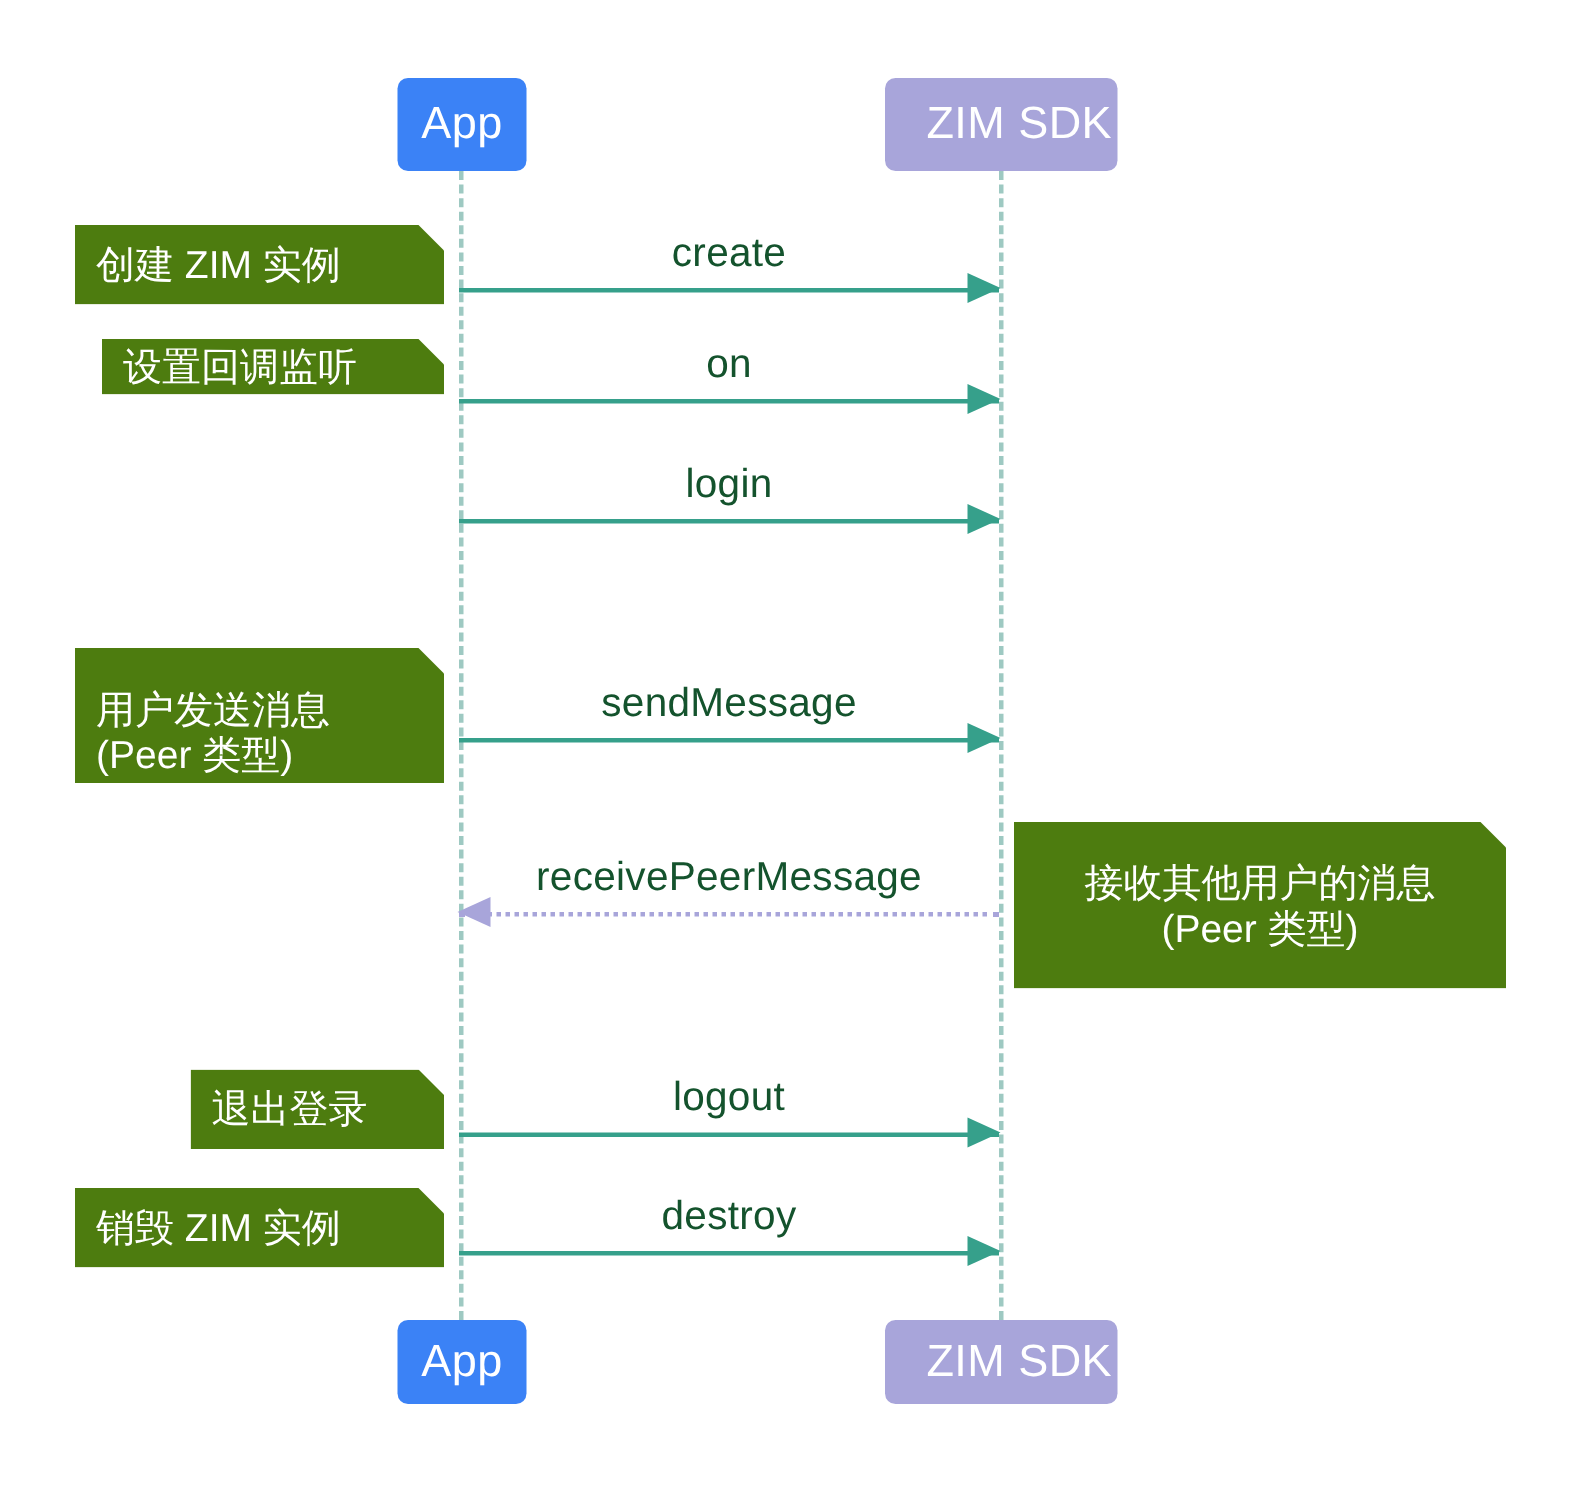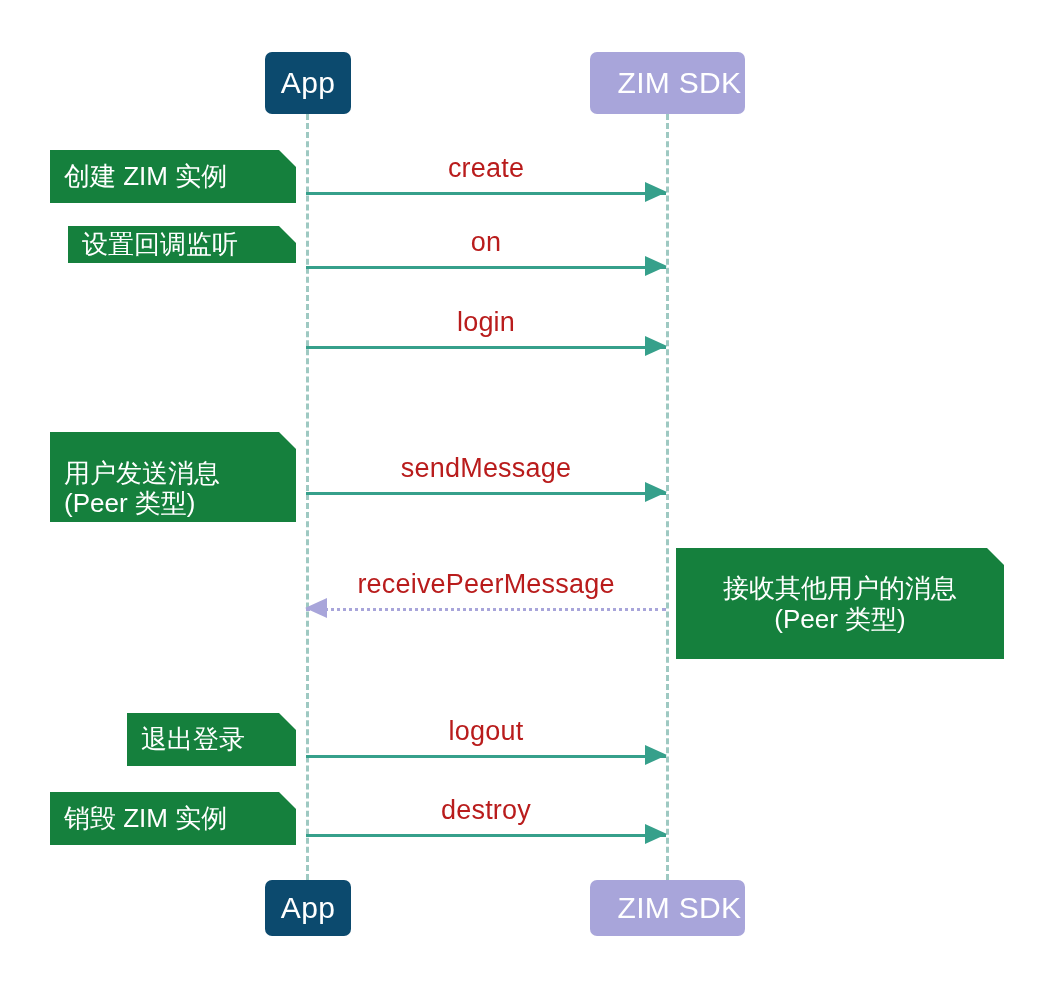--- a/index.html
+++ b/index.html
@@ -24,34 +24,34 @@
     border-radius: 7px;
     color: #ffffff;
     display: flex;
     align-items: center;
     justify-content: center;
     font-size: 30px;
     letter-spacing: 0.3px;
     box-sizing: border-box;
     white-space: nowrap;
   }
-  .participant.app { background: #0c4a6e; }
+  .participant.app { background: #3b82f6; }
   .participant.sdk { background: #a8a5da; padding-left: 24px; }
 
   
   .lifeline {
     position: absolute;
     width: 0;
     border-left: 3px dashed #9ec9c2;
   }
 
   
   .note {
     position: absolute;
-    background: #15803d;
+    background: #4d7c0f;
     color: #ffffff;
     box-sizing: border-box;
     display: flex;
     flex-direction: column;
     justify-content: center;
     font-size: 26px;
     line-height: 1.16;
     padding: 4px 14px 4px 14px;
     
     clip-path: polygon(0 0, calc(100% - 17px) 0, 100% 17px, 100% 100%, 0 100%);
@@ -94,21 +94,21 @@
     border-right: 22px solid #a8a5da;
   }
 
   .msg .label {
     position: absolute;
     left: 0;
     right: 0;
     bottom: 8px;
     text-align: center;
     font-size: 27px;
-    color: #b91c1c;
+    color: #14532d;
     white-space: nowrap;
     letter-spacing: 0.2px;
     margin-top: 20px;
   }
 </style>
 </head>
 <body>
 
 <div id="diagram">
 

